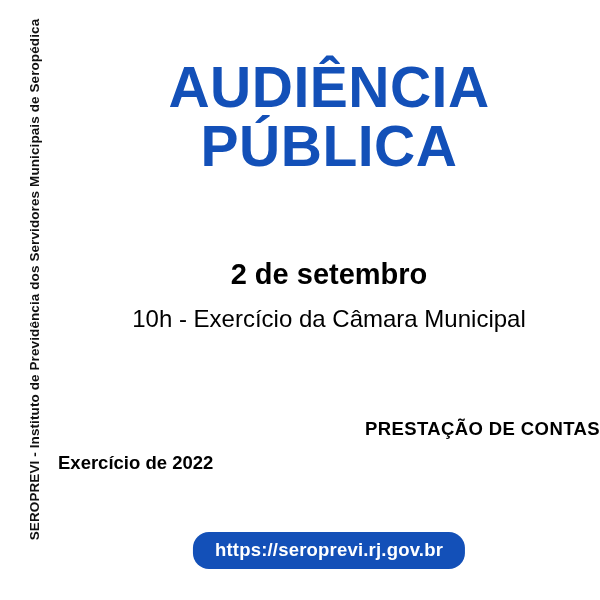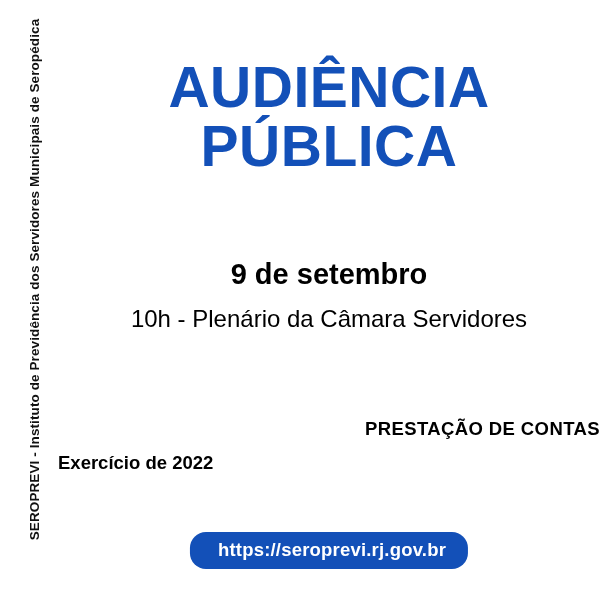--- a/index.html
+++ b/index.html
@@ -113,21 +113,21 @@
 
   .url-pill {
     position: absolute;
     top: 532px;
     left: 50%;
     transform: translateX(-50%);
     background: #1350b8;
     color: #ffffff;
     font-size: 18.5px;
     font-weight: bold;
-    padding: 7px 22px 8px 28px;
+    padding: 7px 22px 8px 22px;
     border-radius: 16px;
     white-space: nowrap;
     text-decoration: none;
     display: inline-block;
     letter-spacing: 0.2px;
   }
 </style>
 </head>
 <body>
 
@@ -137,23 +137,23 @@
     <div class="sidebar-text">SEROPREVI - Instituto de Previdência dos Servidores Municipais de Seropédica</div>
   </div>
 
   <div class="content">
 
     <div class="title-block">
       <div class="title-line1">AUDIÊNCIA</div>
       <div class="title-line2">PÚBLICA</div>
     </div>
 
-    <div class="date-line">9 de setembro</div>
+    <div class="date-line">2 de setembro</div>
 
-    <div class="place-line">10h - Plenário da Câmara Servidores</div>
+    <div class="place-line">10h - Exercício da Câmara Municipal</div>
 
     <div class="subject-line">PRESTAÇÃO DE CONTAS</div>
 
     <div class="year-line">Exercício de 2022</div>
 
     <a class="url-pill" href="#">https://seroprevi.rj.gov.br</a>
 
   </div>
 </div>
 

